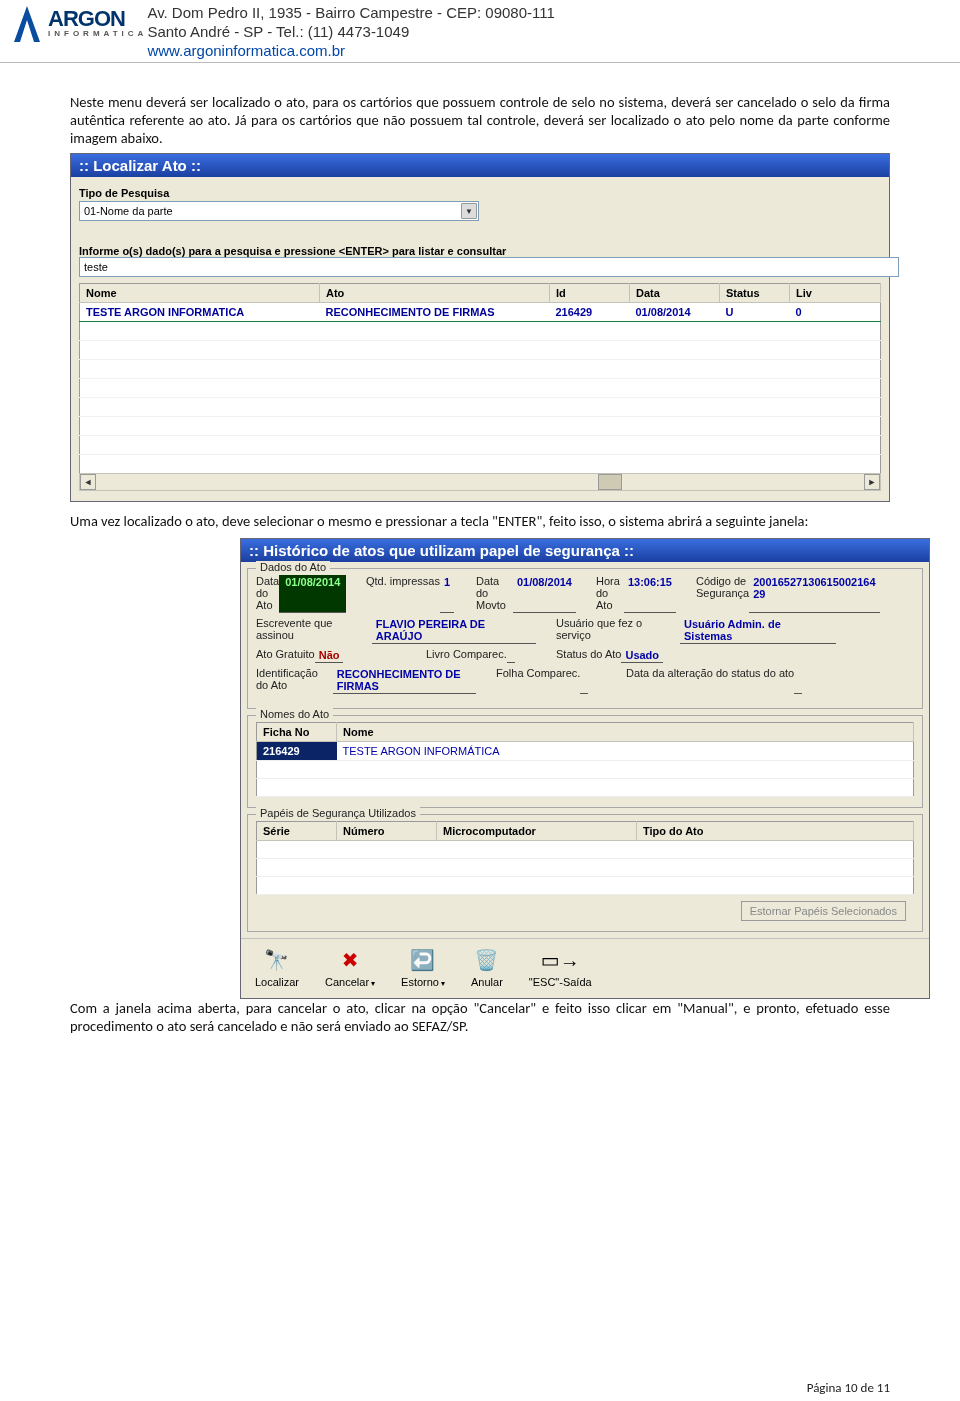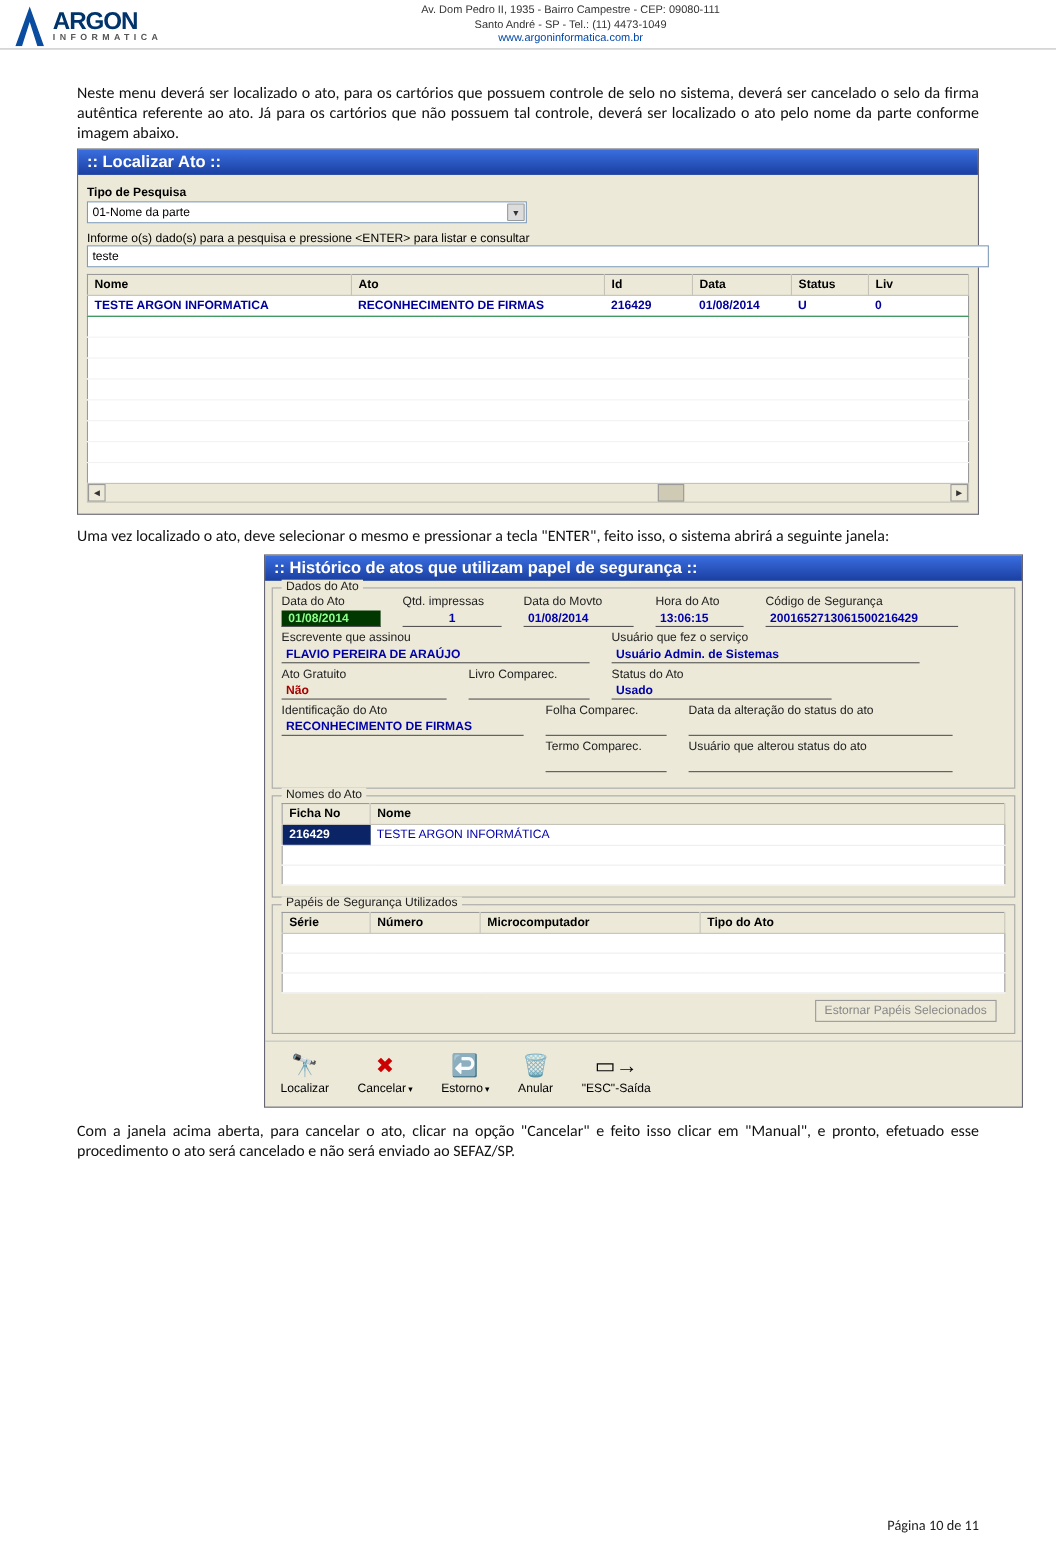--- a/index.html
+++ b/index.html
@@ -19,22 +19,22 @@
     padding: 2px 70px 2px 10px;
     border-bottom: 1px solid #bbb;
   }
   .logo-block { display: flex; align-items: center; gap: 4px; }
   .logo-swoosh { width: 34px; height: 40px; }
   .logo-text { display: inline-block; }
   .logo-title { font-size: 22px; font-weight: 800; color: #00346b; letter-spacing: -1px; font-family: Arial, sans-serif; }
   .logo-sub { font-size: 8px; letter-spacing: 4px; color: #555; margin-top: -3px; font-weight: 700;}
   .header-address {
     flex: 1;
-    text-align: center;
-    font-size: 10px;
+    text-align: left;
+    font-size: 15px;
     color: #333;
     line-height: 1.25;
     padding-top: 2px;
   }
   .header-address .link { color: #0047a8; }
 
   .body-content {
     padding: 30px 70px 10px 70px;
     font-size: 14.5px;
     color: #111;
@@ -53,21 +53,21 @@
   .win-titlebar {
     background: linear-gradient(#3a6ee0, #1a3fa0);
     color: #fff;
     font-weight: 700;
     padding: 3px 8px;
     font-size: 15px;
   }
   .win-body { padding: 6px 8px 10px 8px; }
 
   .lbl { font-weight: 700; font-size: 11px; margin: 4px 0 2px 0; }
-  .sub-lbl { font-weight: 400; font-size: 11px; margin-top: 8px; }
+  .sub-lbl { font-weight: 700; font-size: 11px; margin-top: 24px; }
 
   .win-select, .win-input, .win-field {
     border: 1px solid #7e9db9;
     background: #fff;
     font-size: 11px;
     padding: 2px 4px;
     height: 20px;
   }
   .win-select { width: 400px; background: #fff; }
   .select-wrap { position: relative; display: inline-block; }
@@ -112,35 +112,35 @@
   }
   .scrollbar-row .arr {
     width: 16px; height: 16px; background: #ece9d8; border: 1px solid #9a9a9a; margin:0;
     display:flex;align-items:center;justify-content:center;font-size:9px;color:#333;
   }
   .scrollbar-row .thumb { width: 24px; height: 16px; background: #cfcab3; border:1px solid #9a9a9a; margin-left:260px;}
 
   
   .historico {
     width: 690px;
-    margin: 8px 0 12px 170px;
+    margin: 8px 0 0 170px;
   }
   .fieldset {
     border: 1px solid #a8a8a8;
     margin: 6px;
     padding: 6px 8px 10px 8px;
     position: relative;
   }
   .fieldset .legend {
     position: absolute; top: -8px; left: 8px;
     background: #ece9d8; padding: 0 4px; font-size: 11px; color: #222;
   }
 
   .row3, .row2 { display: flex; gap: 20px; margin-bottom: 4px; flex-wrap: wrap;}
-  .fldcol { display:flex; flex-direction:column; }
+  .fldcol { display:flex; flex-direction:row; }
   .flabel { font-size: 11px; color:#222; margin-bottom:2px; }
   .fval {
     font-weight:700; border-bottom: 1px solid #555; padding: 1px 4px; min-height:15px;
     font-family: Tahoma, Arial, sans-serif;
   }
   .fval.red  { color: #a80000; }
   .fval.greenhl {
     background: #003800; color: #8cff8c; font-weight: 700;
     padding: 1px 6px; display: inline-block;
   }
@@ -376,31 +376,20 @@
         <div class="fldcol" style="width:110px;">
           <span class="flabel">Folha Comparec.</span>
           <span class="fval"></span>
         </div>
         <div class="fldcol" style="width:240px;">
           <span class="flabel">Data da alteração do status do ato</span>
           <span class="fval"></span>
         </div>
       </div>
 
-      <div class="row3">
-        <div class="fldcol" style="width:220px;"></div>
-        <div class="fldcol" style="width:110px;">
-          <span class="flabel">Termo Comparec.</span>
-          <span class="fval"></span>
-        </div>
-        <div class="fldcol" style="width:240px;">
-          <span class="flabel">Usuário que alterou status do ato</span>
-          <span class="fval"></span>
-        </div>
-      </div>
     </div>
 
     <div class="fieldset">
       <span class="legend">Nomes do Ato</span>
       <table class="mini-grid">
         <thead>
             <tr>
           <th style="width:80px">Ficha No</th>
           <th>Nome</th>
         </tr>

